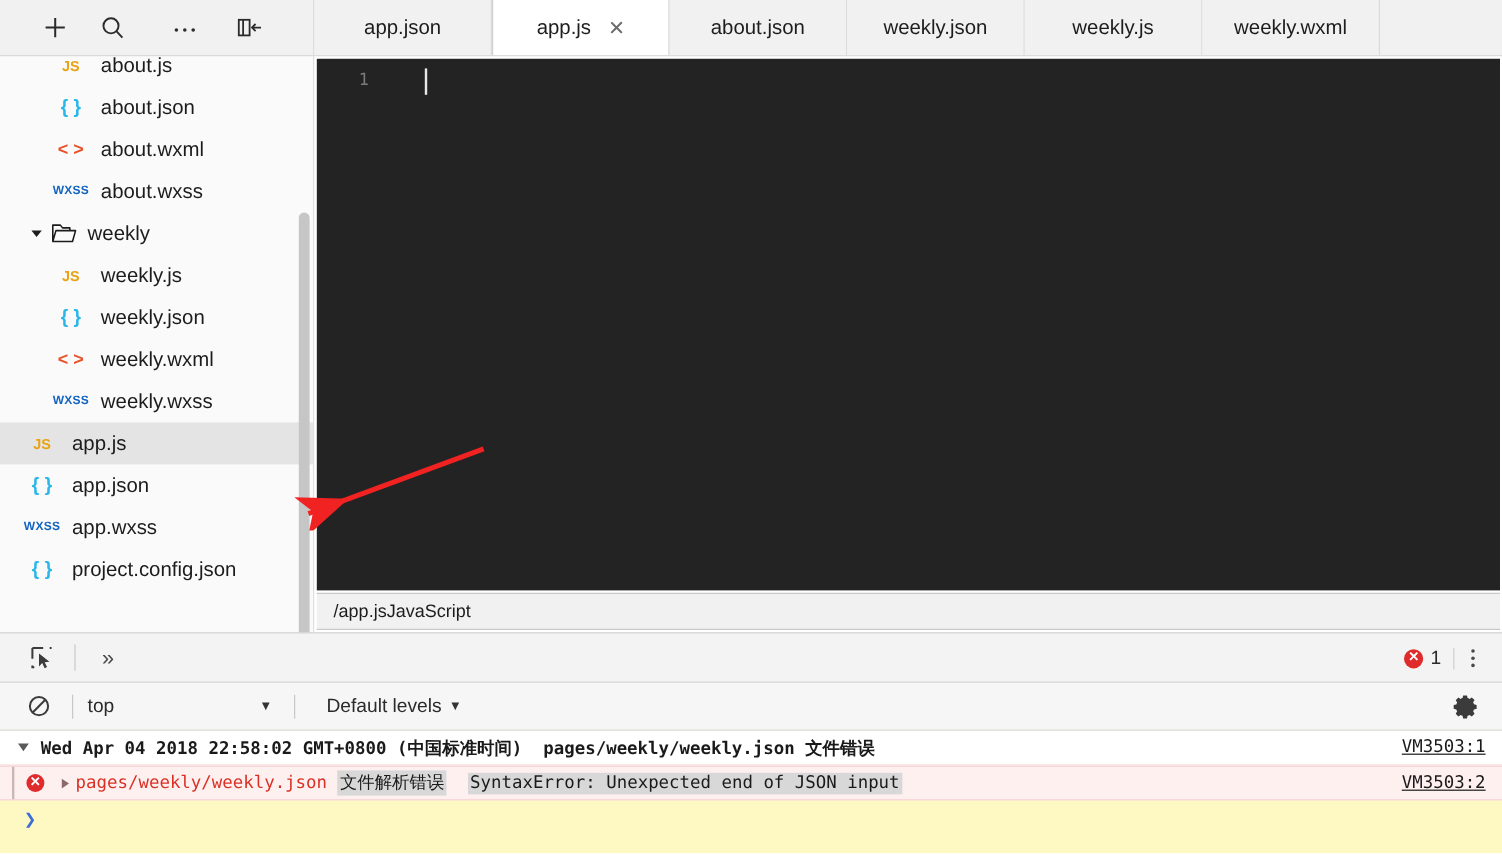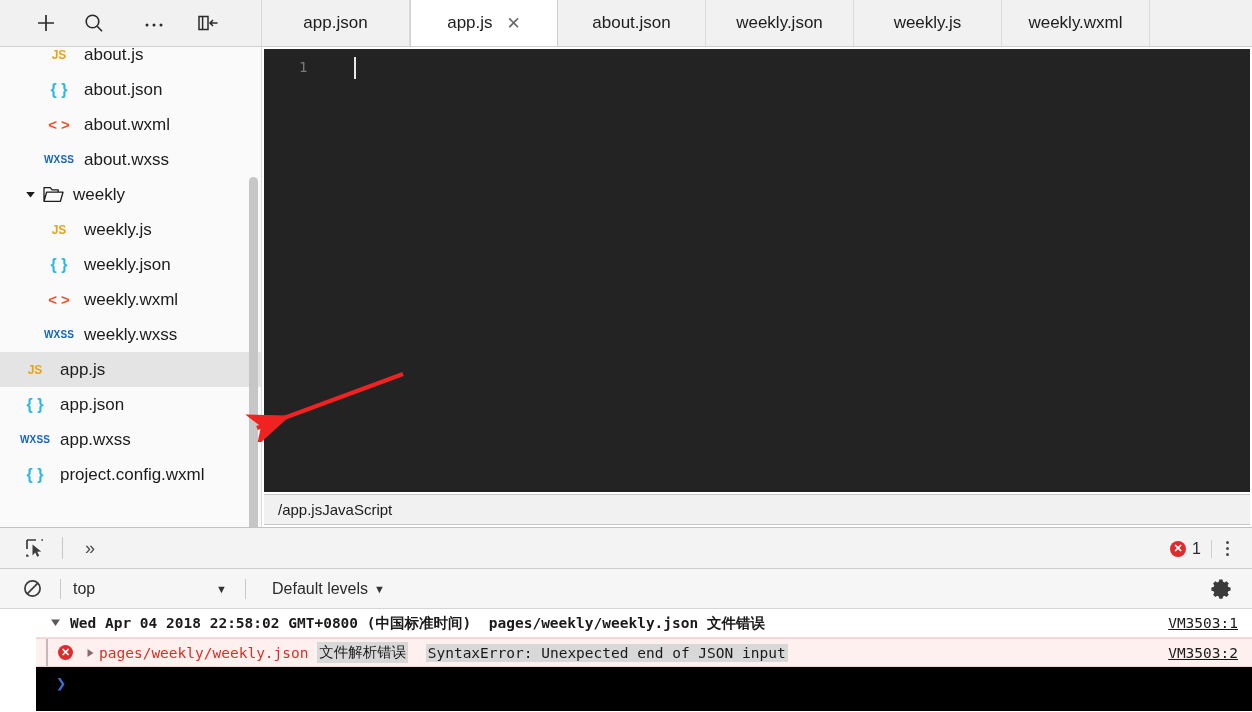--- a/index.html
+++ b/index.html
@@ -291,25 +291,24 @@
   }
   .gear {
     position: absolute; right: 18px; top: 8px;
     width: 24px; height: 24px;
     cursor: pointer;
   }
 
   .console-body {
     position: relative;
     height: 102px;
-    background: #000000;
+    background: #fef9c3;
     overflow: hidden;
     font-family: "DejaVu Sans Mono", monospace;
     font-size: 14.5px;
-    margin-left: 36px;
   }
   .log-row {
     position: relative;
     display: flex; align-items: center;
     height: 29px;
     padding-left: 10px;
     border-bottom: 1px solid #f0f0f0;
   }
   .log-row.warnline { background: #ffffff; border-bottom: 1px solid #f3dede; }
   .log-row.errline {
@@ -465,21 +464,21 @@
           <div class="row" style="padding-left: 18px;">
             <span class="ftype json">{ }</span>
             <span class="lbl">app.json</span>
           </div>
           <div class="row" style="padding-left: 18px;">
             <span class="ftype wxss">WXSS</span>
             <span class="lbl">app.wxss</span>
           </div>
           <div class="row" style="padding-left: 18px;">
             <span class="ftype json">{ }</span>
-            <span class="lbl">project.config.wxml</span>
+            <span class="lbl">project.config.json</span>
           </div>
         </div>
       <div class="tree-scrollbar"></div>
     </div>
 
     <div class="editor-pane">
       <div class="editor">
         <div class="editor-hscroll"></div>
         <div class="gutter-num">1</div>
         <div class="caret"></div>

